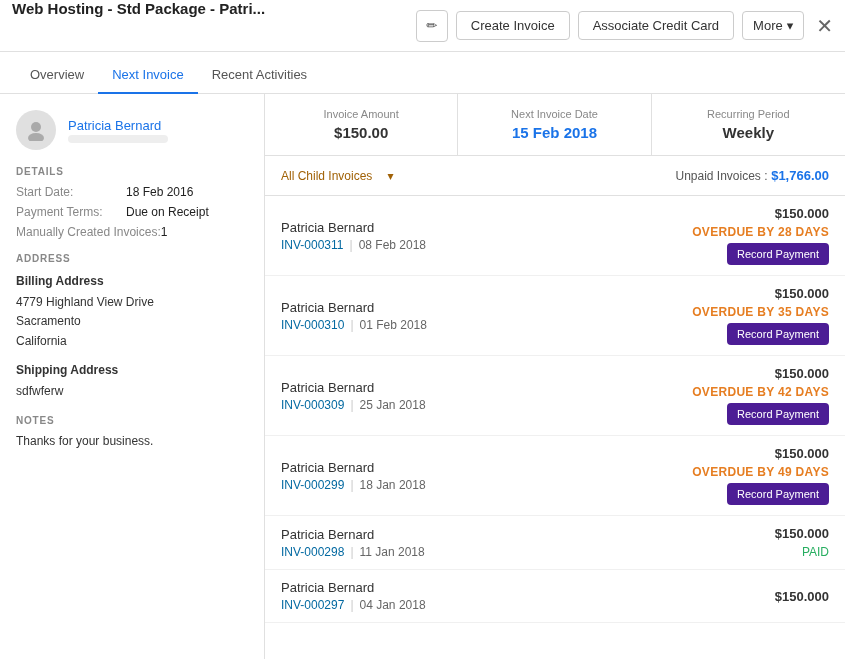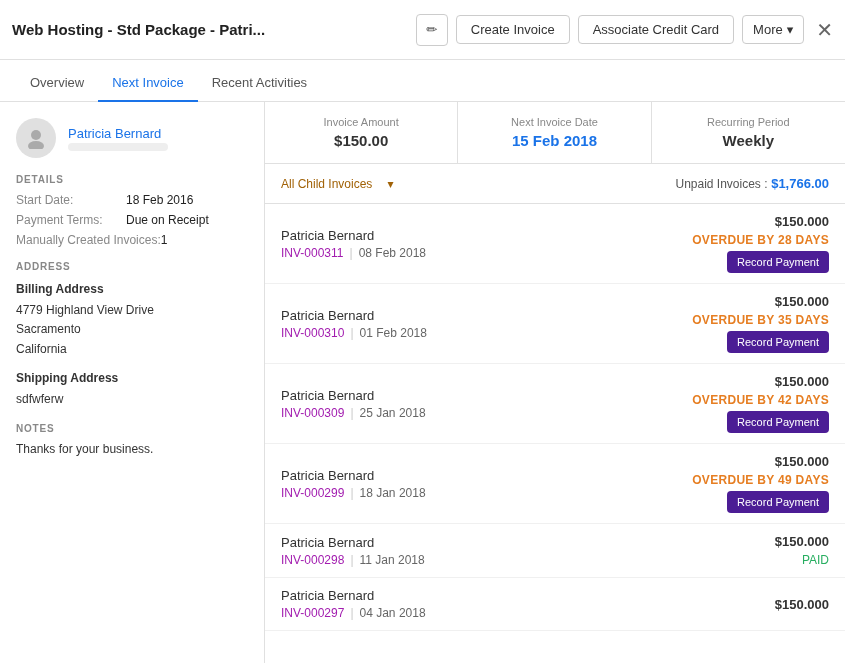--- a/index.html
+++ b/index.html
@@ -1,21 +1,21 @@
 <!DOCTYPE html>
 <html><head>
   <meta charset="utf-8">
   <style>
     * { box-sizing: border-box; margin: 0; padding: 0; }
     body { font-family: -apple-system, BlinkMacSystemFont, 'Segoe UI', Arial, sans-serif; font-size: 13px; background: #fff; color: #333; width: 845px; height: 663px; overflow: hidden; }
 
     
     .header {
-      display: flex; align-items: center; padding: 0 12px;
-      height: 60px; border-bottom: 1px solid #e0e0e0;
+      display: flex; padding: 0 12px;
+      height: 52px; border-bottom: 1px solid #e0e0e0;
       background: #fff;
     }
     .header-title {
       flex: 1; font-size: 15px; font-weight: 600; color: #222;
       white-space: nowrap; overflow: hidden; text-overflow: ellipsis;
       max-width: 320px;
     }
     .header-actions { display: flex; align-items: center; gap: 8px; margin-left: auto; }
     .btn-edit {
       border: 1px solid #ccc; background: #fff; border-radius: 4px;
@@ -106,21 +106,21 @@
     .unpaid-amount { color: #1a73e8; font-weight: 600; cursor: pointer; }
 
     
     .invoice-row {
       display: flex; align-items: center; justify-content: space-between;
       padding: 10px 16px; border-bottom: 1px solid #f0f0f0;
     }
     .invoice-left {}
     .invoice-person { font-size: 13px; color: #333; font-weight: 500; margin-bottom: 3px; }
     .invoice-meta { display: flex; align-items: center; gap: 6px; font-size: 12px; }
-    .invoice-id { color: #a21caf; cursor: pointer; }
+    .invoice-id { color: #0369a1; cursor: pointer; }
     .invoice-sep { color: #ccc; }
     .invoice-date { color: #666; }
     .invoice-right { display: flex; flex-direction: column; align-items: flex-end; gap: 4px; }
     .invoice-amount { font-size: 13px; font-weight: 600; color: #333; }
     .overdue-label { font-size: 12px; color: #e67e22; font-weight: 700; letter-spacing: 0.3px; }
     .paid-label { font-size: 12px; color: #27ae60; font-weight: 500; }
     .btn-record {
       background: #4c1d95; color: #fff; border: none; border-radius: 4px;
       padding: 5px 10px; font-size: 11px; cursor: pointer; white-space: nowrap;
     }

